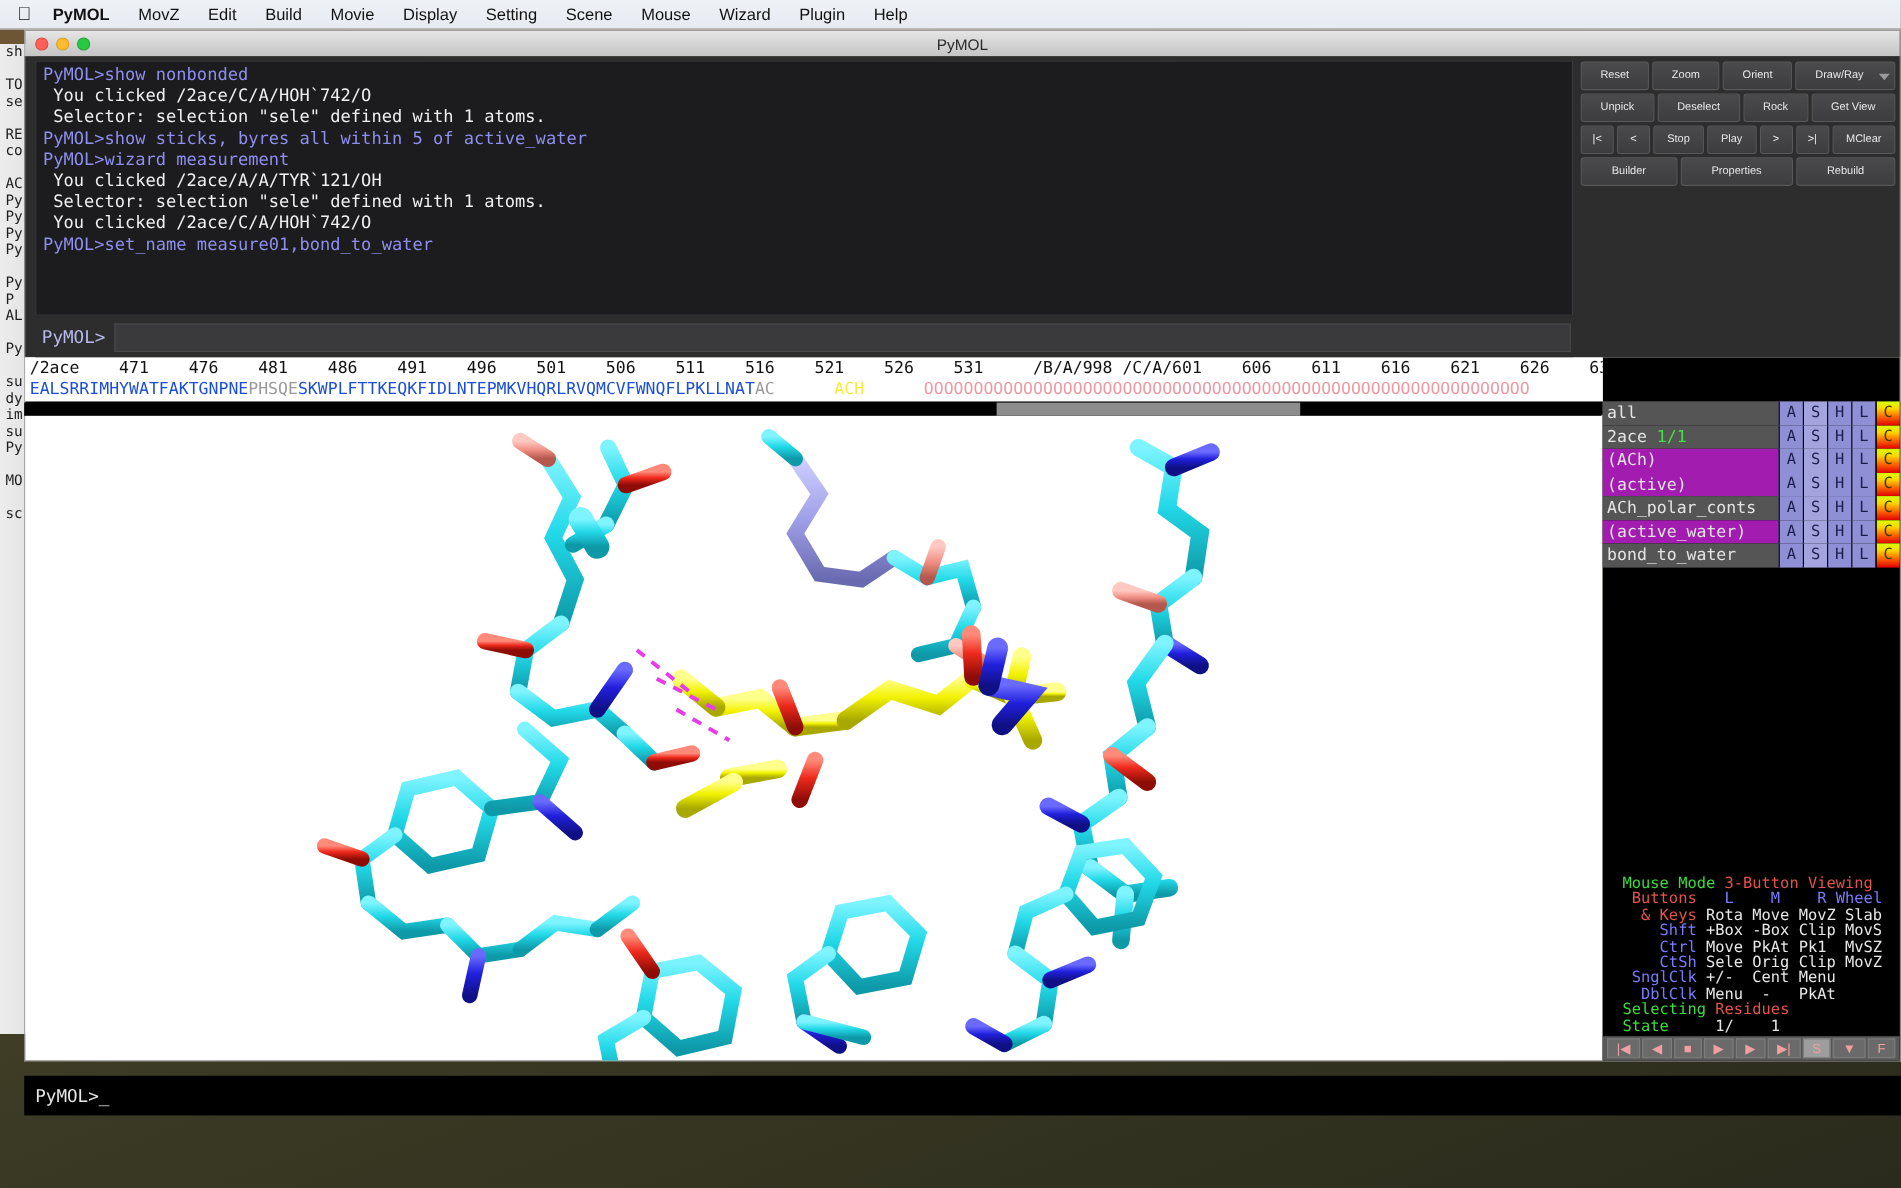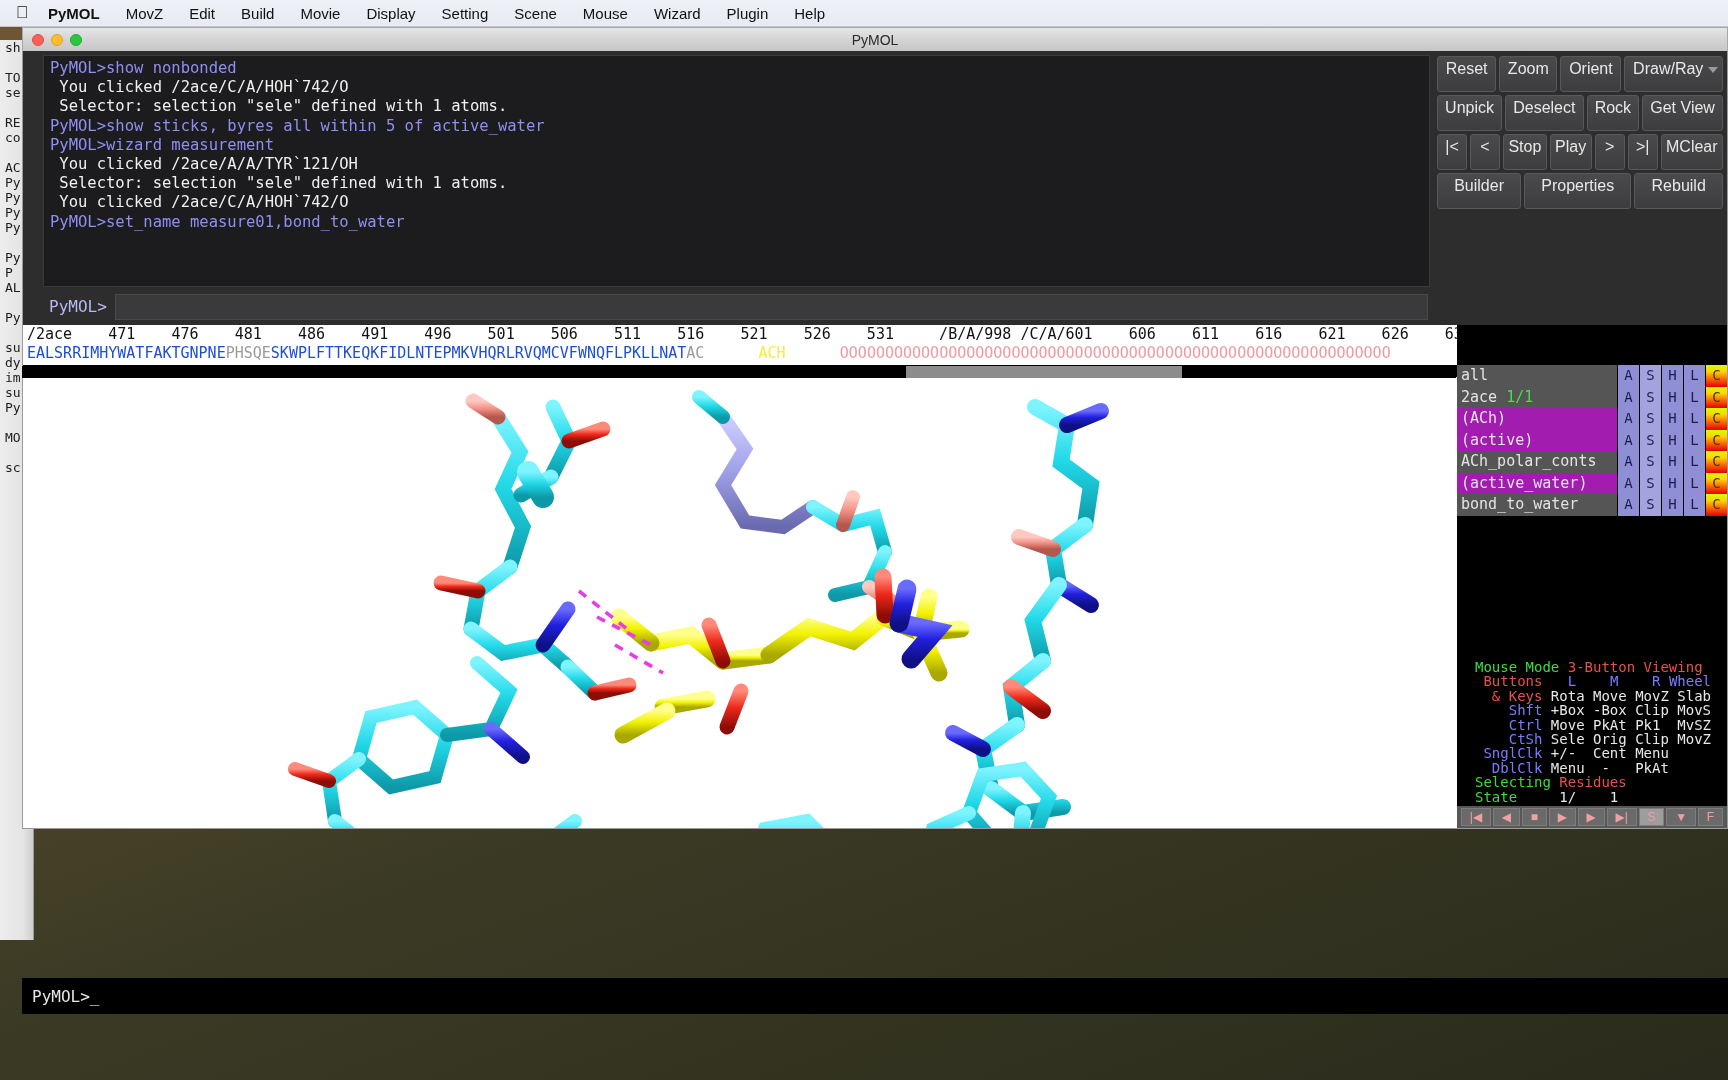--- a/index.html
+++ b/index.html
@@ -69,21 +69,21 @@
     font-family: "Liberation Sans", sans-serif;
     font-size: 14px; color: #2b2b2b;
   }
 
   
   #upper {
     display: flex; height: 274px;
     background: #2d2d2d;
     border-left: 1px solid #9a9a9a; border-right: 1px solid #9a9a9a;
   }
-  #logwrap { flex: 0 0 1412px; padding: 4px 5px 0 20px; display: flex; flex-direction: column; }
+  #logwrap { flex: 0 0 1412px; padding: 4px 5px 0 9px; display: flex; flex-direction: column; }
   #logbox {
     flex: 1 1 auto;
     background: #1c1c1e;
     border: 1px solid #3a3a3c;
     overflow: hidden;
     padding: 3px 6px;
   }
   .logline {
     font-family: "DejaVu Sans Mono", monospace;
     font-size: 15.5px; line-height: 19.2px; white-space: pre;
@@ -110,21 +110,21 @@
     flex: 1 1 auto; padding: 5px 4px 4px 2px;
     display: flex; flex-direction: column; gap: 3px;
   }
   .btnrow { display: flex; gap: 3px; }
   .pbtn {
     flex: 1 1 auto;
     background: linear-gradient(180deg,#4a4a4c 0%,#3d3d3f 100%);
     border: 1px solid #59595b; border-radius: 3px;
     color: #e8e8e8;
     font-family: "Liberation Sans", sans-serif;
-    font-size: 16px; line-height: 24px; height: 36px;
+    font-size: 10px; line-height: 24px; height: 26px;
     text-align: center; white-space: nowrap; cursor: default;
     padding: 0 3px;
   }
   .pbtn.narrow { flex: 0 0 30px; }
   .pbtn.drawray { position: relative; padding-right: 14px; }
   .pbtn.drawray .caret {
     position: absolute; right: 4px; top: 10px;
     width: 0; height: 0;
     border-left: 5px solid transparent; border-right: 5px solid transparent;
     border-top: 6px solid #9a9a9a;
@@ -160,21 +160,21 @@
   #seqscrollthumb {
     position: absolute; left: 884px; top: 0; width: 276px; height: 12px;
     background: #8c8c8c;
   }
 
   
   #viewwrap {
     display: flex;
     border-left: 1px solid #9a9a9a; border-right: 1px solid #9a9a9a;
     border-bottom: 1px solid #9a9a9a;
-    height: 464px;
+    height: 600px;
   }
   #viewport {
     flex: 0 0 1434px; position: relative;
     background: #ffffff; overflow: hidden;
     border-top: 12px solid #000;
   }
   #molsvg { position: absolute; left: 0; top: 0; }
 
   
   #rightdock {

